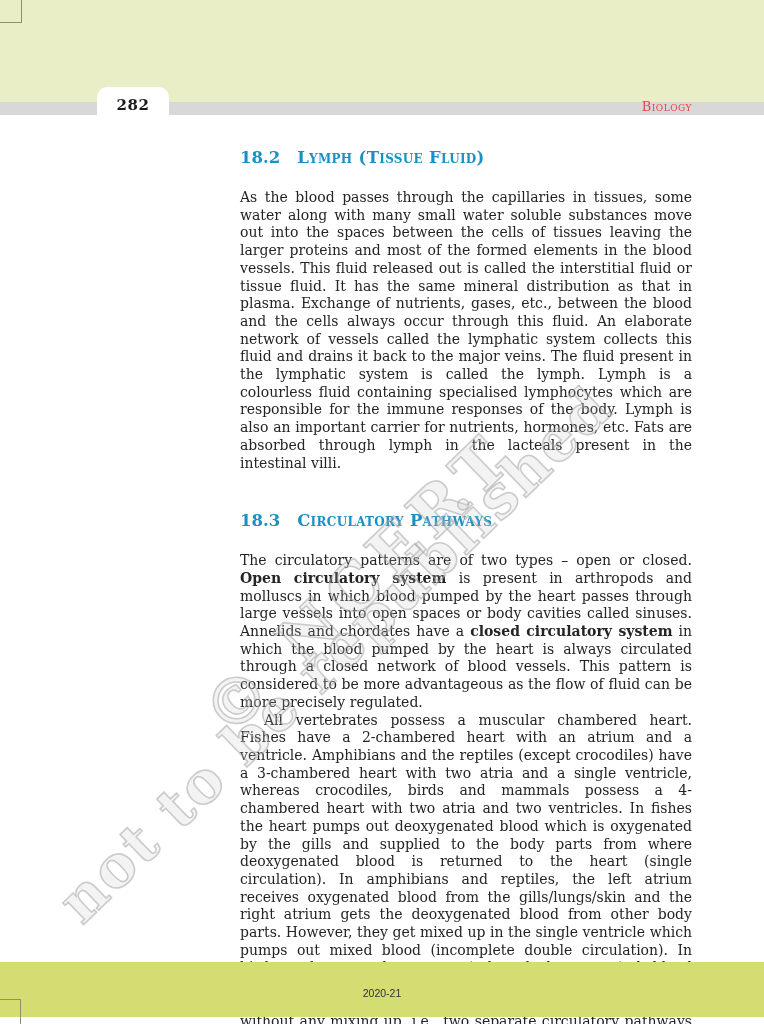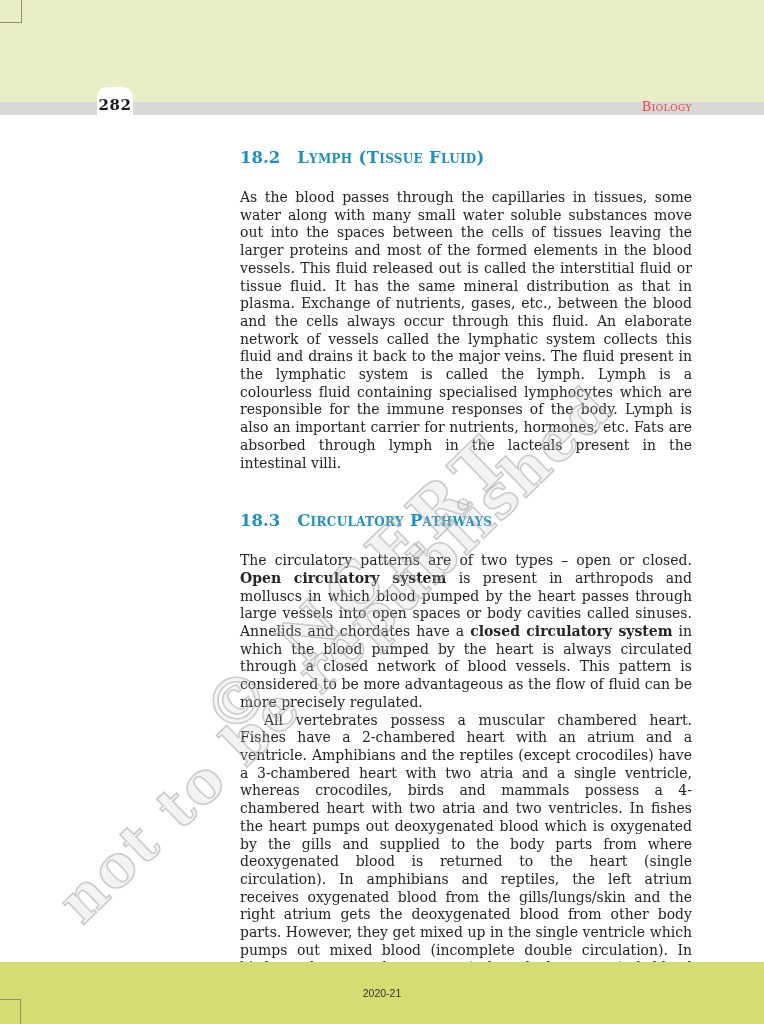--- a/index.html
+++ b/index.html
@@ -26,21 +26,21 @@
   .header-bar {
     position: absolute;
     left: 0; top: 102px;
     width: 764px; height: 13px;
     background: #d8d8d8;
   }
   
   .page-num-tab {
     position: absolute;
     left: 97px; top: 87px;
-    width: 36px; height: 29px;
+    width: 72px; height: 29px;
     background: #ffffff;
     border-radius: 10px 10px 0 0;
     text-align: center;
   }
   .page-num-tab span {
     display: inline-block;
     margin-top: 9px;
     font-size: 15px;
     font-weight: bold;
     color: #1a1a1a;
@@ -107,21 +107,21 @@
   .wm-republished {
     left: 92px; top: 868px;
     font-size: 58px;
     letter-spacing: 2px;
     transform: rotate(-44deg);
   }
   
   .footer {
     position: absolute;
     left: 0; top: 962px;
-    width: 764px; height: 62px;
+    width: 764px; height: 55px;
     background: #d3dd72;
     text-align: center;
   }
   .footer span {
     display: inline-block;
     margin-top: 25px;
     font-family: "Liberation Sans", sans-serif;
     font-size: 10.5px;
     color: #333333;
   }

